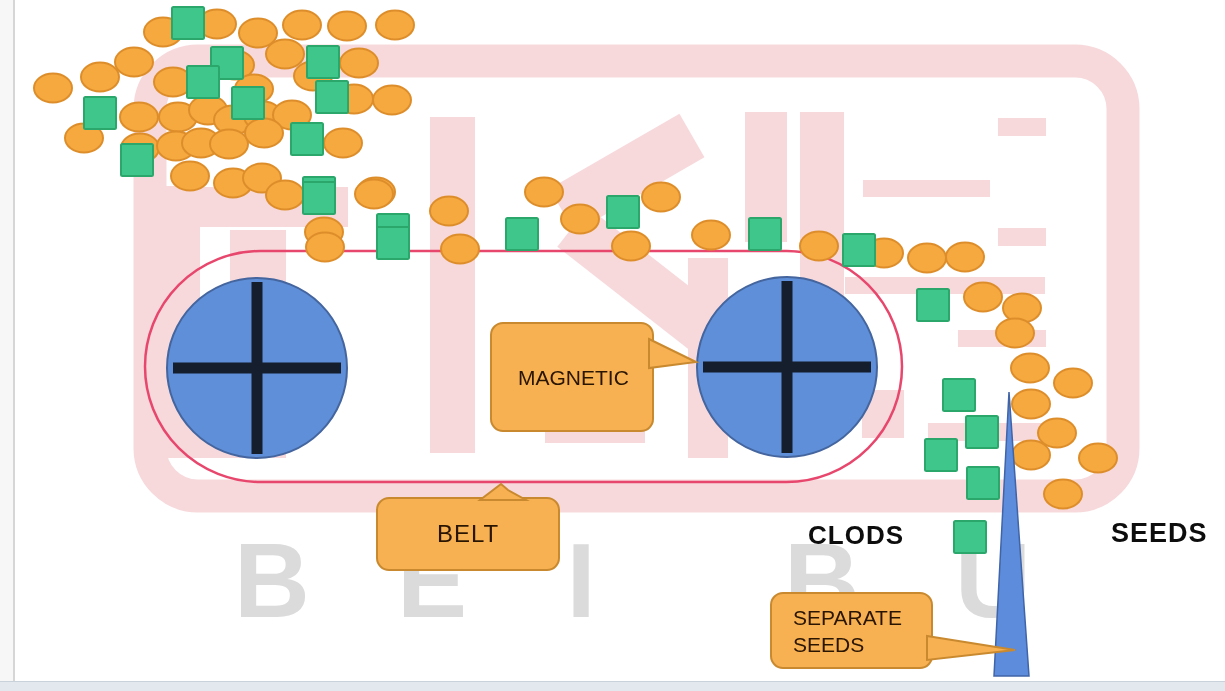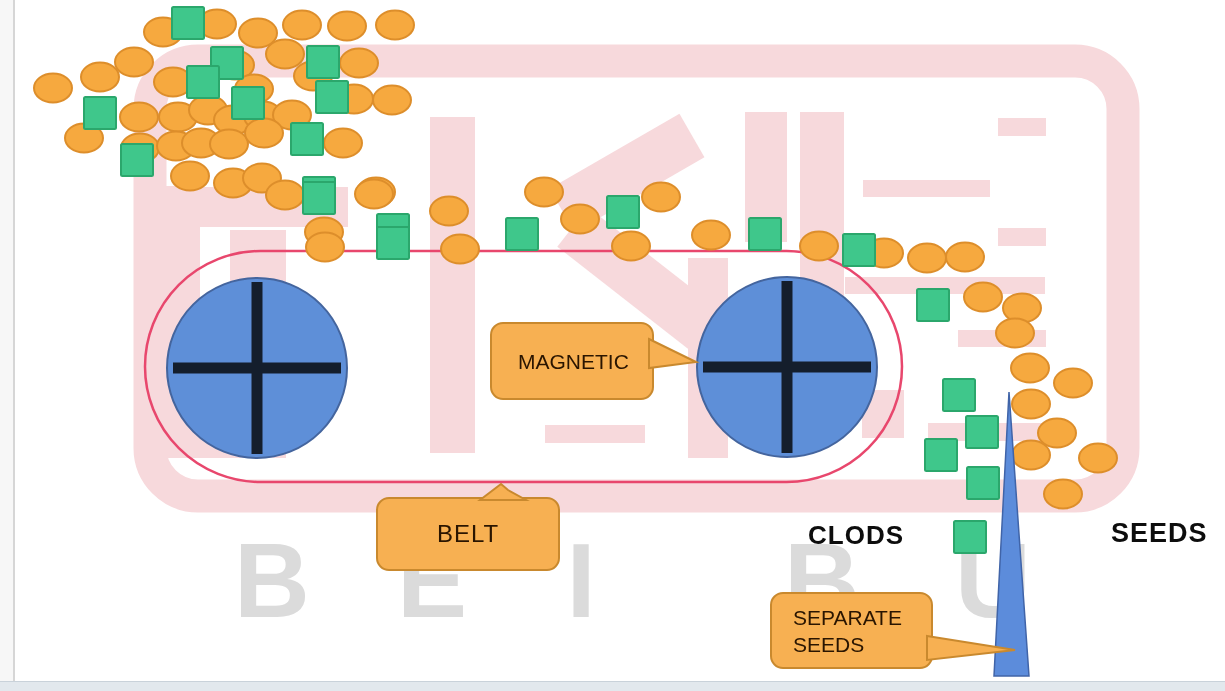--- a/index.html
+++ b/index.html
@@ -14,21 +14,21 @@
   .bottom-strip{
     position:absolute;left:0;bottom:0;width:1225px;height:9px;
     background:#e2e8ed;border-top:1px solid #c9d2da;
   }
   #layer{position:absolute;left:0;top:0;}
   .callout{
     position:absolute;background:#F7B052;border:2px solid #C9892E;
     border-radius:13px;color:#2a1500;display:flex;flex-direction:column;
     justify-content:center;box-sizing:border-box;z-index:5;
   }
-  .co-axle{left:490px;top:322px;width:164px;height:78px;padding-left:26px;font-size:21px;line-height:27px;}
+  .co-axle{left:490px;top:322px;width:164px;height:110px;padding-left:26px;font-size:21px;line-height:27px;}
   .co-belt{left:376px;top:497px;width:184px;height:74px;align-items:center;font-size:24px;letter-spacing:1px;}
   .co-sep{left:770px;top:592px;width:163px;height:77px;padding-left:21px;font-size:21px;line-height:27px;}
   .tail{position:absolute;overflow:visible;}
   .tail-axle{right:-46px;top:14px;width:49px;height:32px;}
   .tail-belt{left:102px;top:-15px;width:48px;height:17px;}
   .tail-sep{right:-87px;bottom:6px;width:91px;height:26px;}
   .lbl{position:absolute;font-weight:700;color:#0d0d0d;z-index:4;letter-spacing:1px;}
   .lbl-clods{left:808px;top:520px;font-size:26px;}
   .lbl-seeds{left:1111px;top:518px;font-size:27px;}
 </style>

